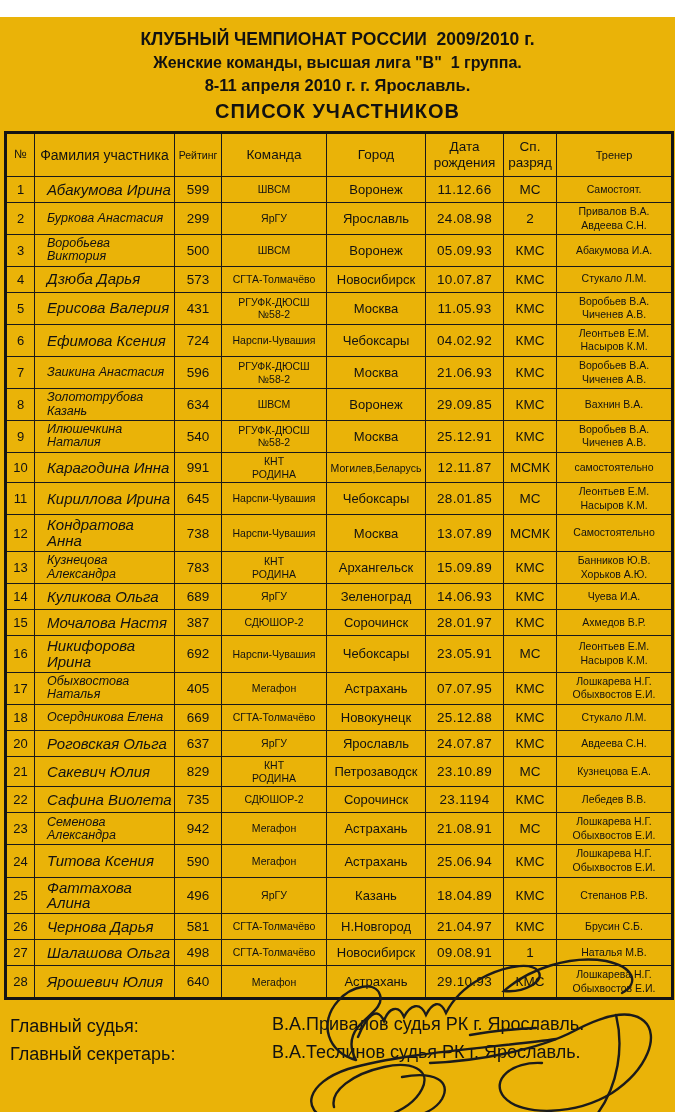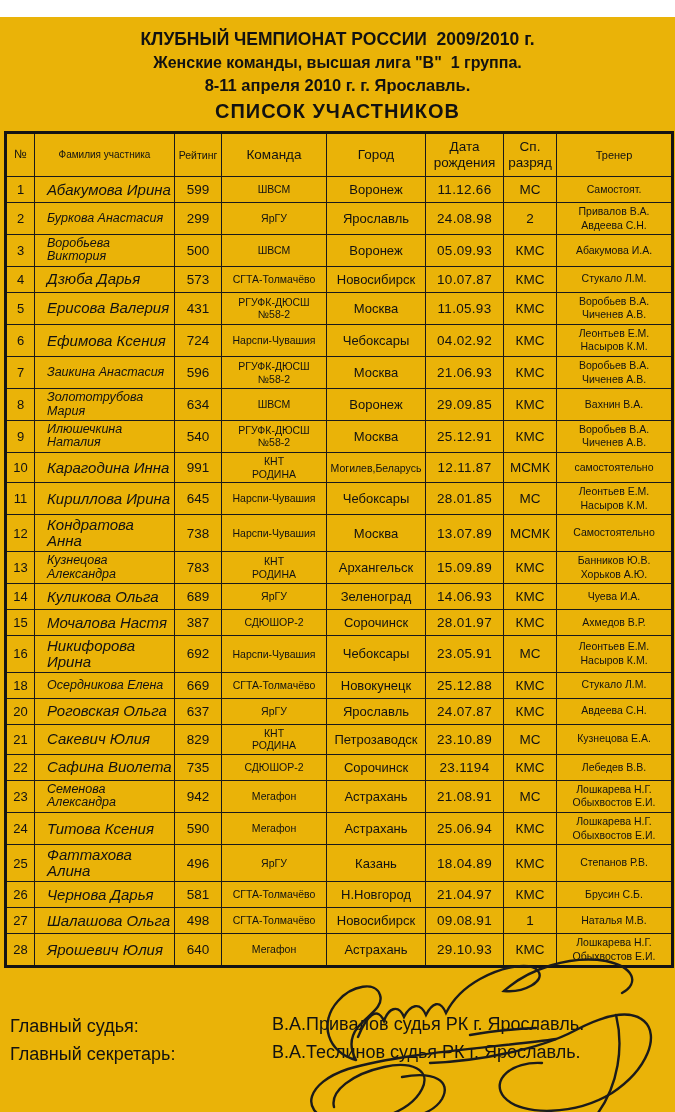--- a/index.html
+++ b/index.html
@@ -20,21 +20,21 @@
     border-collapse:collapse;table-layout:fixed;
     width:667px;margin:8px 0 0 4px;
     border:3px solid #141414;
   }
   th,td{
     border:1.8px solid #1a1a1a;padding:2px 2px;
     text-align:center;vertical-align:middle;overflow:hidden;
   }
   thead th{height:38px;font-weight:normal;line-height:1.15;}
   thead .c0{font-size:12px;}
-  thead .c1{font-size:10px;}
+  thead .c1{font-size:14px;}
   thead .c2{font-size:10.5px;}
   thead .c3,thead .c4,thead .c5,thead .c6{font-size:13.5px;}
   thead .c7{font-size:11px;}
   tbody tr{height:26px;}
   td.c0{font-size:13px;}
   td.c1{text-align:left;font-style:italic;font-size:15px;padding-left:12px;line-height:1.05;}
   td.c1.sm{font-size:12.5px;}
   td.c2{font-size:13.5px;}
   td.c3{font-size:10.5px;white-space:pre-line;line-height:1.2;}
   td.c4{font-size:13px;}
@@ -160,21 +160,21 @@
           <td class="c3">РГУФК-ДЮСШ
 №58-2</td>
           <td class="c4">Москва</td>
           <td class="c5">21.06.93</td>
           <td class="c6">КМС</td>
           <td class="c7">Воробьев В.А.
 Чиченев А.В.</td>
         </tr>
         <tr>
           <td class="c0">8</td>
-          <td class="c1 sm">Золототрубова Мария</td>
+          <td class="c1 sm">Золототрубова Казань</td>
           <td class="c2">634</td>
           <td class="c3">ШВСМ</td>
           <td class="c4">Воронеж</td>
           <td class="c5">29.09.85</td>
           <td class="c6">КМС</td>
           <td class="c7">Вахнин В.А.</td>
         </tr>
         <tr>
           <td class="c0">9</td>
           <td class="c1 sm">Илюшечкина Наталия</td>
@@ -256,20 +256,31 @@
           <td class="c1">Никифорова Ирина</td>
           <td class="c2">692</td>
           <td class="c3">Нарспи-Чувашия</td>
           <td class="c4">Чебоксары</td>
           <td class="c5">23.05.91</td>
           <td class="c6">МС</td>
           <td class="c7">Леонтьев Е.М.
 Насыров К.М.</td>
         </tr>
         <tr>
+          <td class="c0">17</td>
+          <td class="c1 sm">Обыхвостова Наталья</td>
+          <td class="c2">405</td>
+          <td class="c3">Мегафон</td>
+          <td class="c4">Астрахань</td>
+          <td class="c5">07.07.95</td>
+          <td class="c6">КМС</td>
+          <td class="c7">Лошкарева Н.Г.
+Обыхвостов Е.И.</td>
+        </tr>
+        <tr>
           <td class="c0">18</td>
           <td class="c1 sm">Осердникова Елена</td>
           <td class="c2">669</td>
           <td class="c3">СГТА-Толмачёво</td>
           <td class="c4">Новокунецк</td>
           <td class="c5">25.12.88</td>
           <td class="c6">КМС</td>
           <td class="c7">Стукало Л.М.</td>
         </tr>
         <tr>

